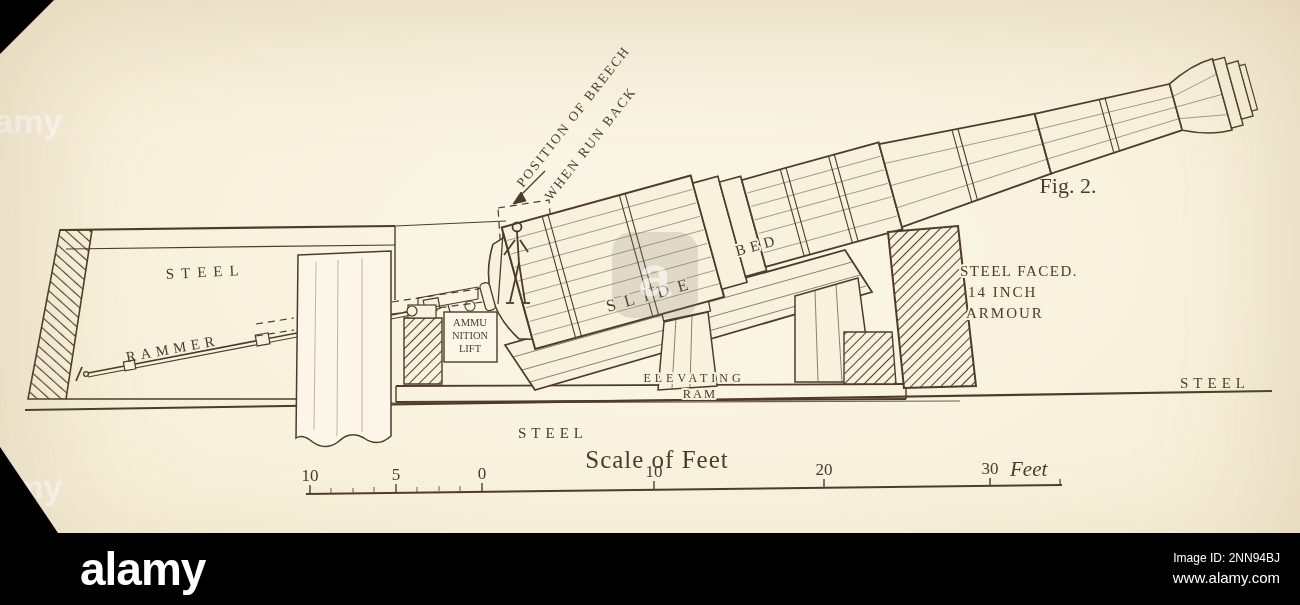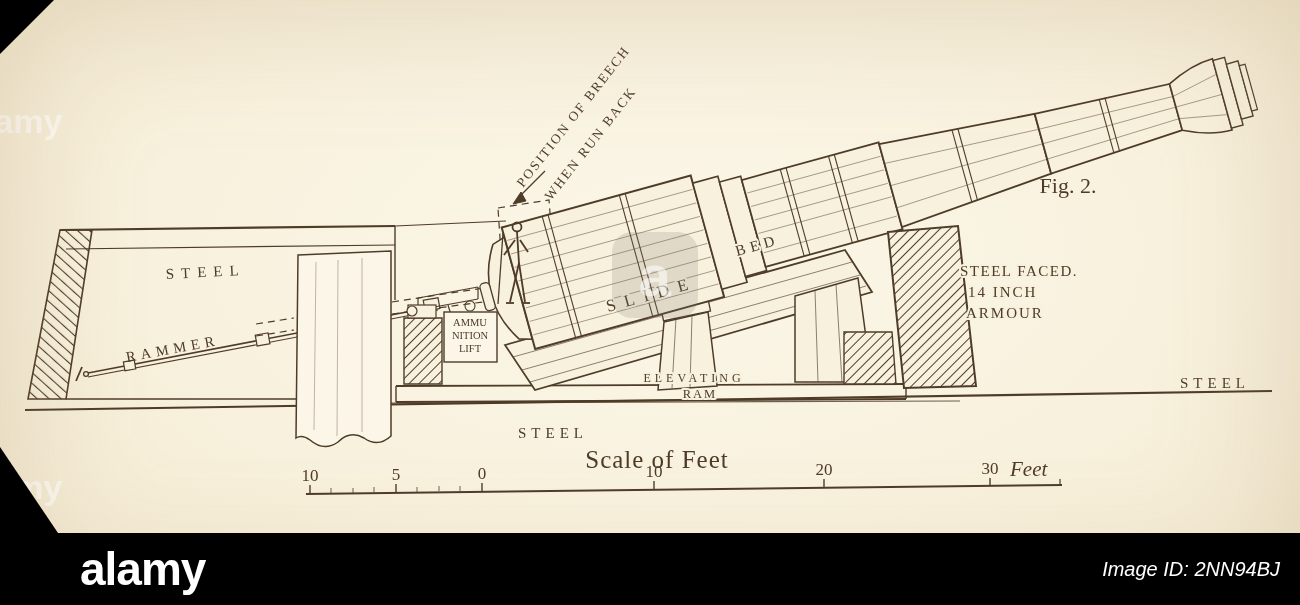--- a/index.html
+++ b/index.html
@@ -24,21 +24,21 @@
     border-radius:20px;background:rgba(128,124,116,.20);
     display:flex;align-items:center;justify-content:center;
     font:bold 58px "Liberation Sans",sans-serif;color:rgba(255,255,255,.55);
     pointer-events:none;}
   .footer{position:absolute;left:0;bottom:0;width:1300px;height:72px;background:#000;
     display:flex;align-items:center;justify-content:space-between;}
   .footer-brand{color:#fff;font:bold 46px "Liberation Sans",sans-serif;
     letter-spacing:-1px;margin-left:80px;}
   .footer-meta{color:#fff;text-align:right;margin-right:20px;
     font:15px "Liberation Sans",sans-serif;line-height:1.5;}
-  .footer-meta .id-line{font-size:20px;font-style:italic;}
+  .footer-meta .id-line{font-size:12px;}
 </style>
 </head>
 <body>
 
 <div class="stage">
 
   <svg width="1300" height="533" viewBox="0 0 1300 533">
     <defs>
       <pattern id="h1" width="7" height="7" patternUnits="userSpaceOnUse" patternTransform="rotate(45)">
         <rect width="7" height="7" fill="#f8f1dd"></rect>
@@ -277,16 +277,17 @@
 
   <div class="vignette"></div>
 
   <div class="corner-tl"></div>
   <div class="corner-bl"></div>
 
   <div class="footer">
     <div class="footer-brand">alamy</div>
     <div class="footer-meta">
       <div class="id-line">Image ID: 2NN94BJ</div>
+      <div>www.alamy.com</div>
     </div>
   </div>
 
 </div>
 
 </body></html>

